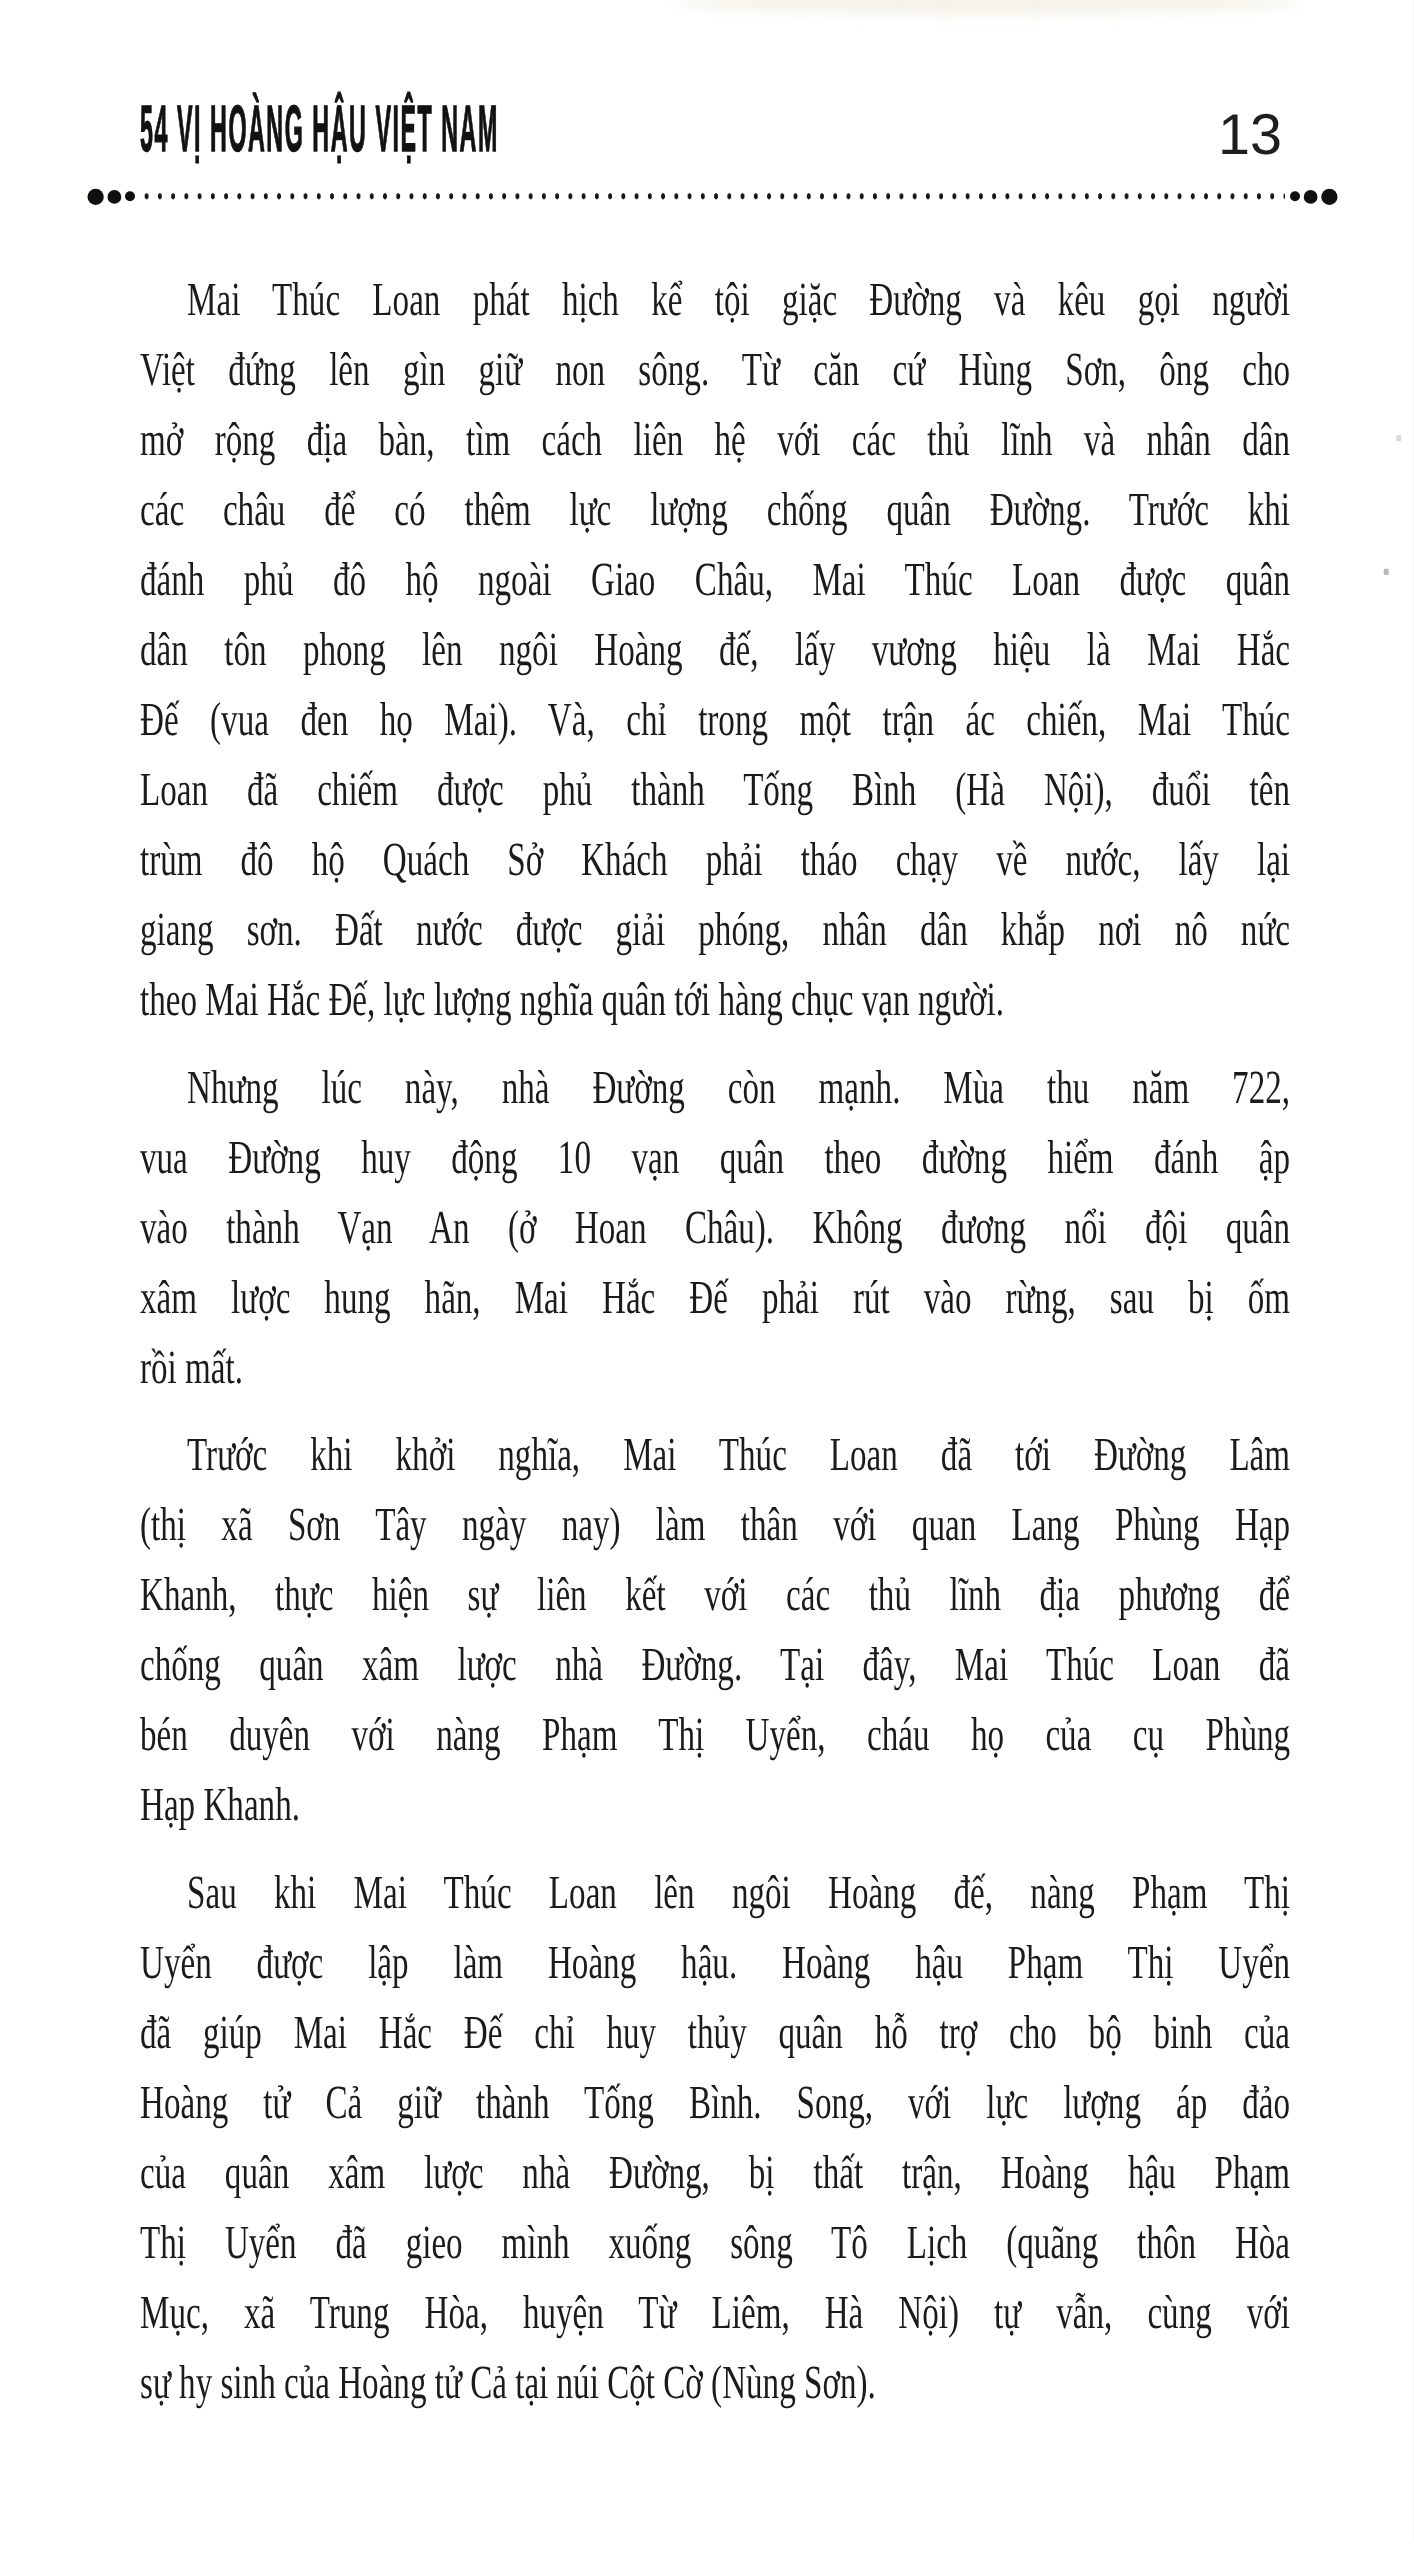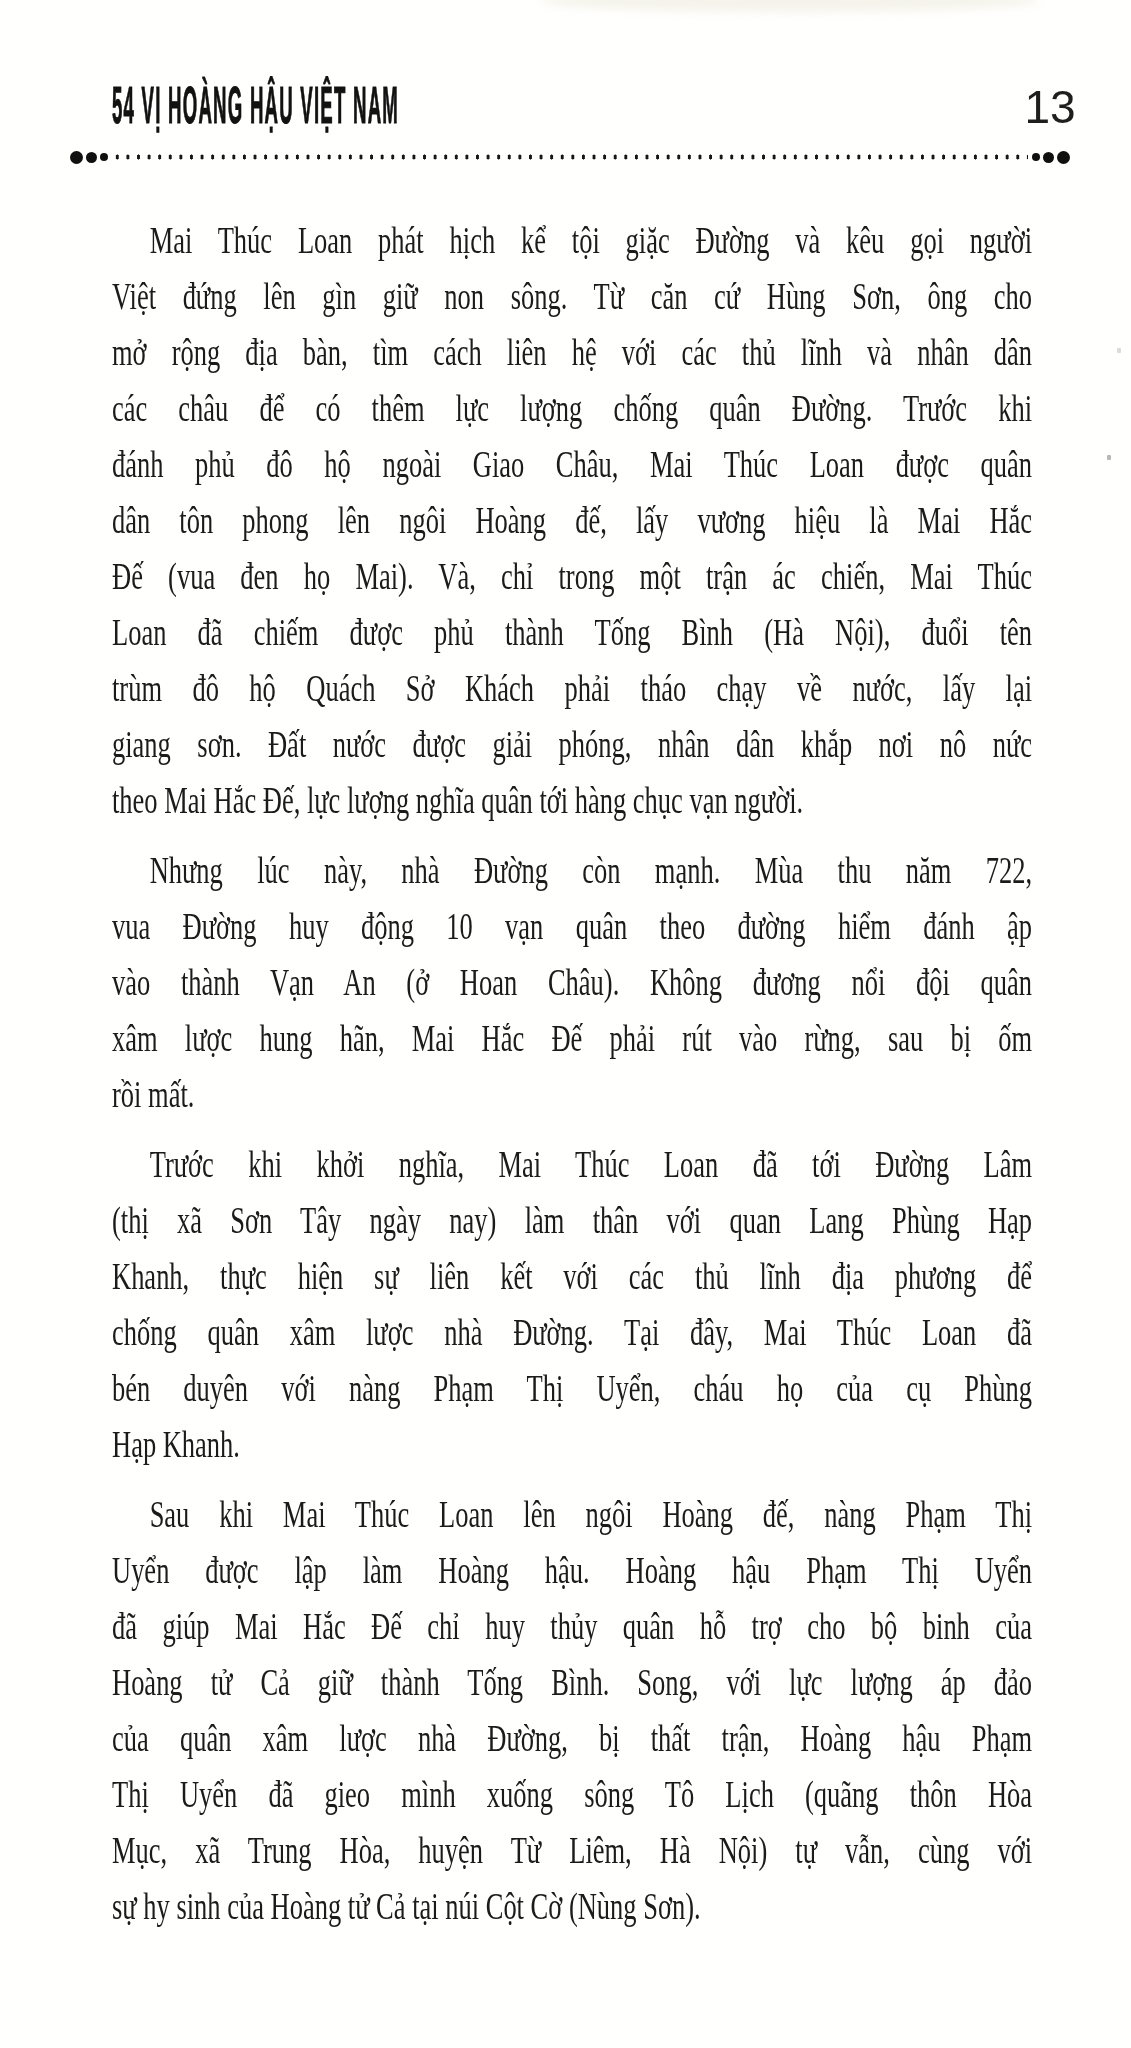--- a/index.html
+++ b/index.html
@@ -41,21 +41,21 @@
     line-height: 30px;
     letter-spacing: 2px;
     white-space: nowrap;
     color: #121212;
     -webkit-text-stroke: 0.6px #121212;
     transform: scale(0.62, 1.75);
     transform-origin: 0 0;
   }
   .page-number {
     position: absolute;
-    left: 1008px; top: 84px;
+    left: 958px; top: 84px;
     width: 84px;
     text-align: center;
     font-family: "Liberation Sans", "DejaVu Sans", sans-serif;
     font-size: 46px;
     line-height: 46px;
     color: #1e1e1e;
   }
 
   
   .dotted-rule {

